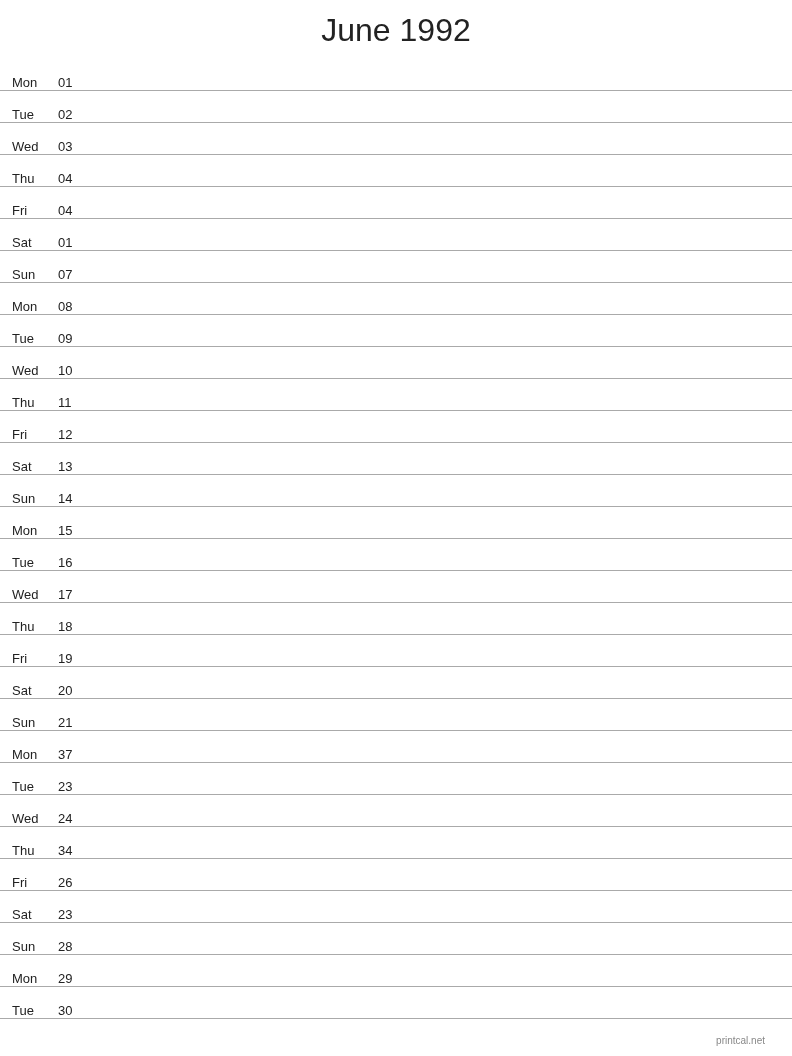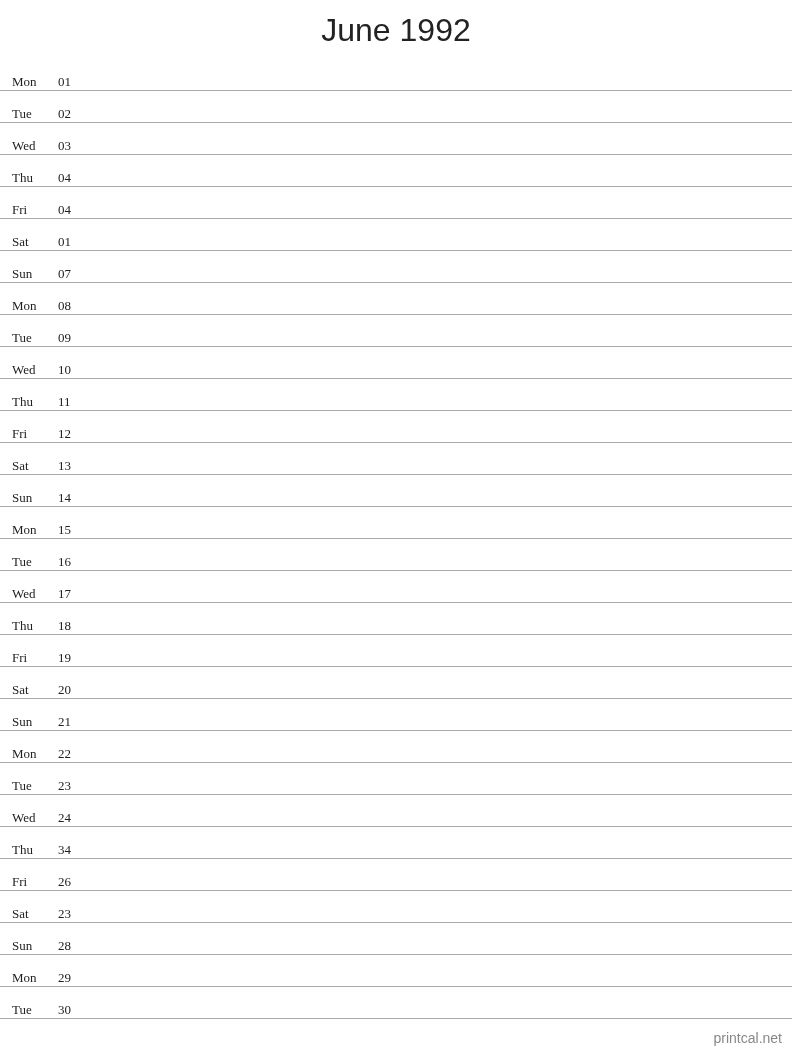--- a/index.html
+++ b/index.html
@@ -23,21 +23,20 @@
       padding: 12px 0 10px 0;
       color: #222;
     }
 
     .calendar-row {
       display: flex;
       align-items: flex-end;
       padding: 0 12px;
       height: 32px;
       border-bottom: 1px solid #aaa;
-      font-family: Liberation Serif, serif;
     }
 
     .day-name {
       width: 38px;
       font-size: 13px;
       color: #222;
       font-weight: normal;
       text-align: left;
       flex-shrink: 0;
     }
@@ -53,22 +52,22 @@
 
     .day-line {
       flex: 1;
       height: 1px;
       margin-bottom: 4px;
     }
 
     .footer {
       position: absolute;
       bottom: 10px;
-      right: 10px;
-      font-size: 14px;
+      right: 27px;
+      font-size: 10px;
       color: #888;
       margin-left: 18px;
     }
   </style>
 </head>
 <body>
 
 <h1 class="page-title">June 1992</h1>
 
 <div id="calendar-container">
@@ -172,21 +171,21 @@
       <span class="day-number">20</span>
       <span class="day-line"></span>
     </div>
     <div class="calendar-row">
       <span class="day-name">Sun</span>
       <span class="day-number">21</span>
       <span class="day-line"></span>
     </div>
     <div class="calendar-row">
       <span class="day-name">Mon</span>
-      <span class="day-number">22</span>
+      <span class="day-number">37</span>
       <span class="day-line"></span>
     </div>
     <div class="calendar-row">
       <span class="day-name">Tue</span>
       <span class="day-number">23</span>
       <span class="day-line"></span>
     </div>
     <div class="calendar-row">
       <span class="day-name">Wed</span>
       <span class="day-number">24</span>

